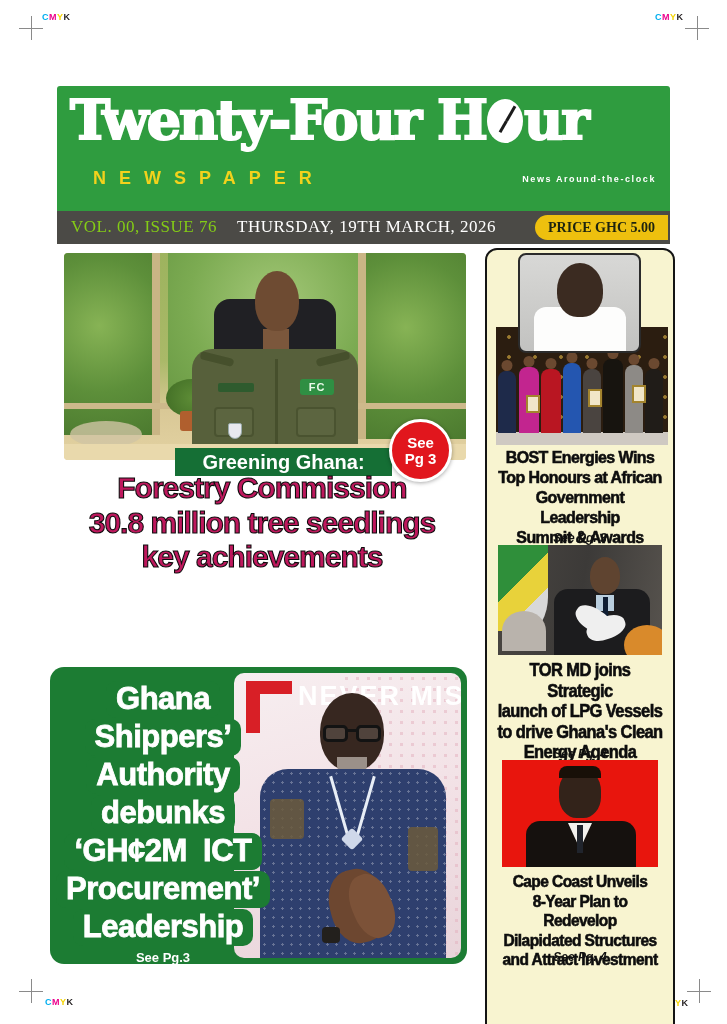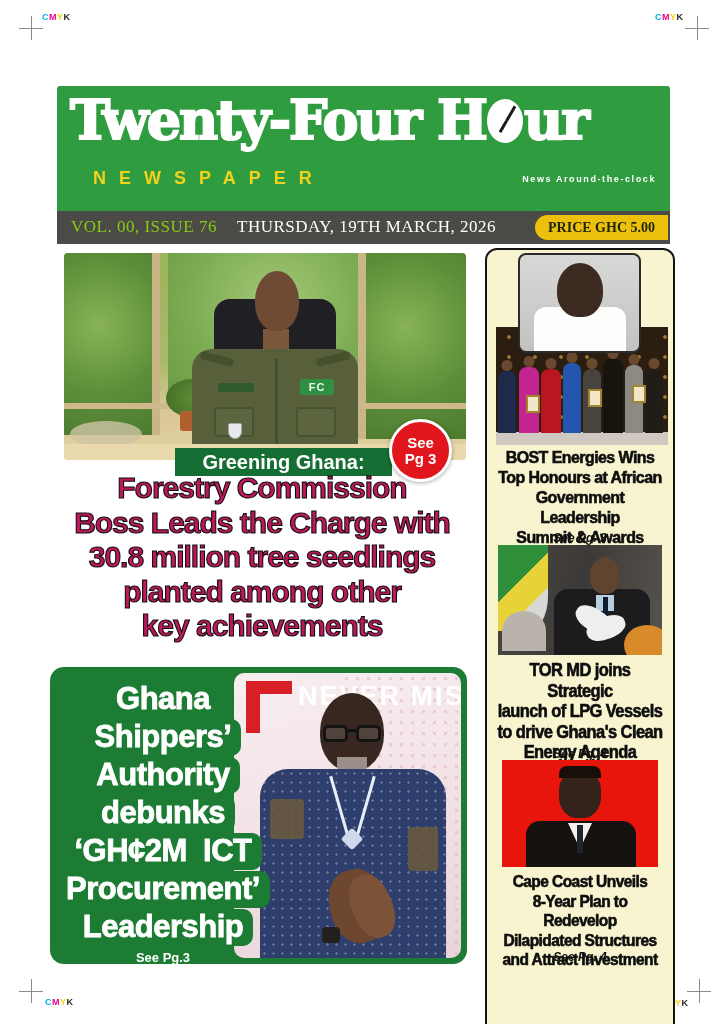--- a/index.html
+++ b/index.html
@@ -202,23 +202,21 @@
 
   <div class="kicker">Greening Ghana:</div>
 
   <div class="seepg">
     <span>See</span>
     <span>Pg 3</span>
   </div>
 
   <div class="main-headline">
     <div>Forestry Commission</div>
-    <div>Boss Leads the Charge with</div>
     <div>30.8 million tree seedlings</div>
-    <div>planted among other</div>
     <div>key achievements</div>
   </div>
 
   <div class="ship-card">
     <div class="ship-photo">
       <div class="ship-dots"></div>
       <div class="nevermis">NEVER MIS</div>
       <div class="redL-v"></div>
       <div class="redL-h"></div>
       <div class="g-head">

